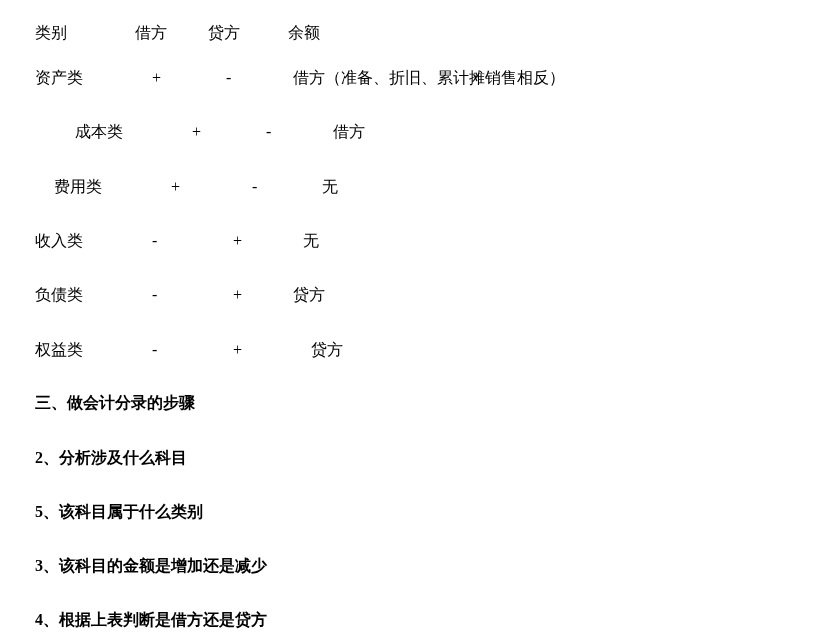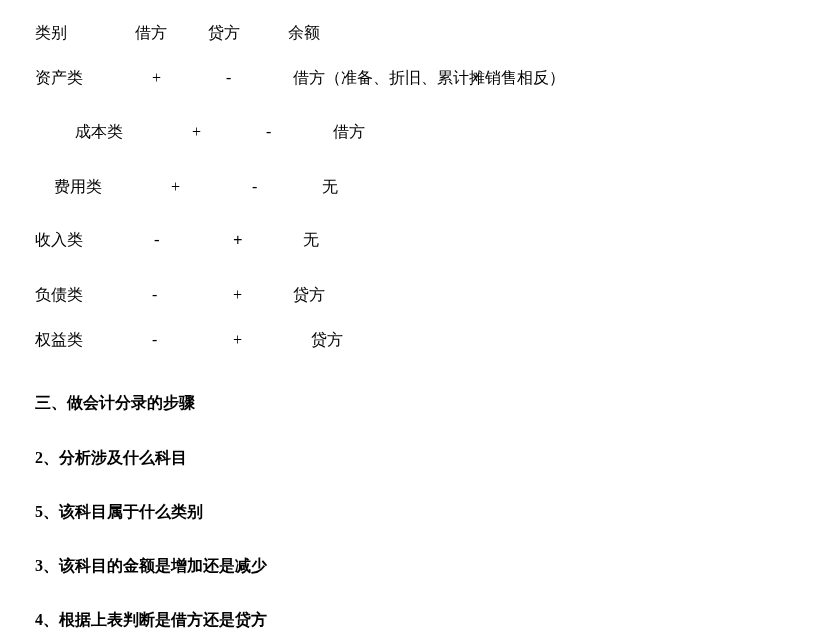--- a/index.html
+++ b/index.html
@@ -28,23 +28,23 @@
   .cell {
     position: absolute;
     top: 0;
     white-space: nowrap;
   }
   
   .l1  { top: 23px; }
   .l2  { top: 68px; }
   .l3  { top: 122px; margin-left: 40px; }
   .l4  { top: 177px; margin-left: 19px; }
-  .l5  { top: 231px; font-family: Liberation Mono, monospace; }
+  .l5  { top: 231px; }
   .l6  { top: 285px; }
-  .l7  { top: 330px; text-align: center; }
+  .l7  { top: 340px; text-align: center; }
   .l8  { top: 393px; }
   .l9  { top: 448px; }
   .l10 { top: 502px; }
   .l11 { top: 556px; }
   .l12 { top: 610px; }
   
   .cat  { left: 35px; }
   .h2   { left: 135px; }
   .h3   { left: 208px; }
   .h4   { left: 288px; }

